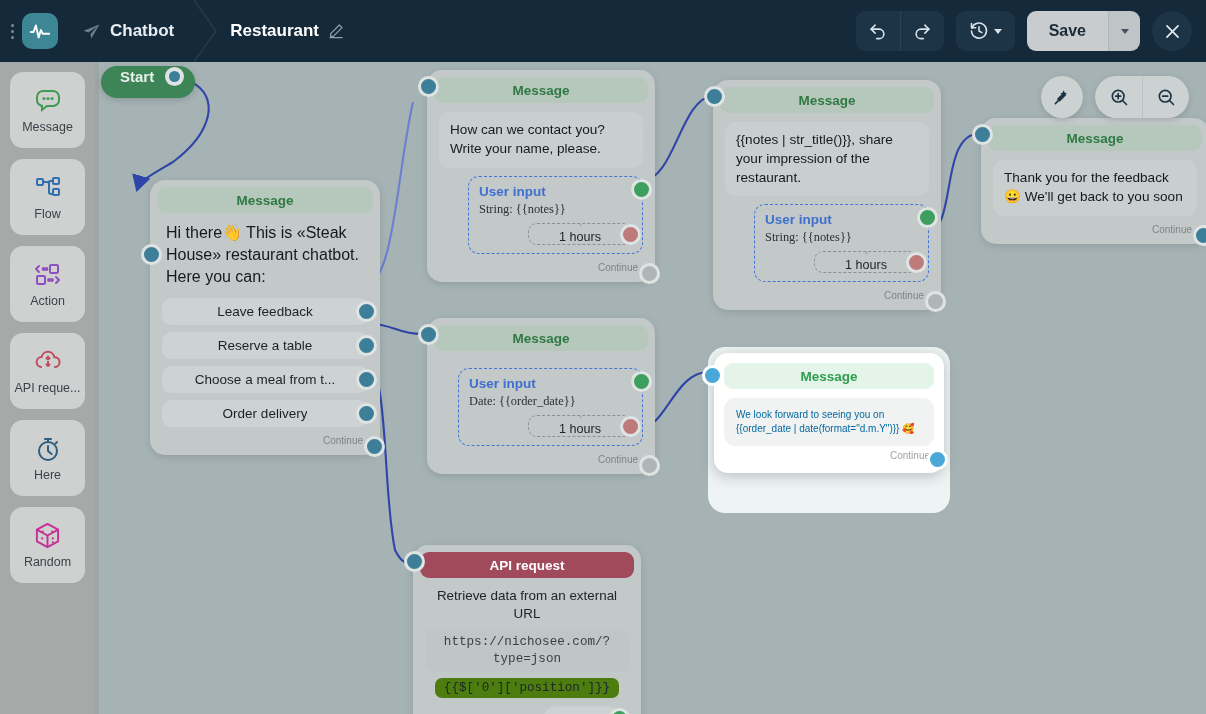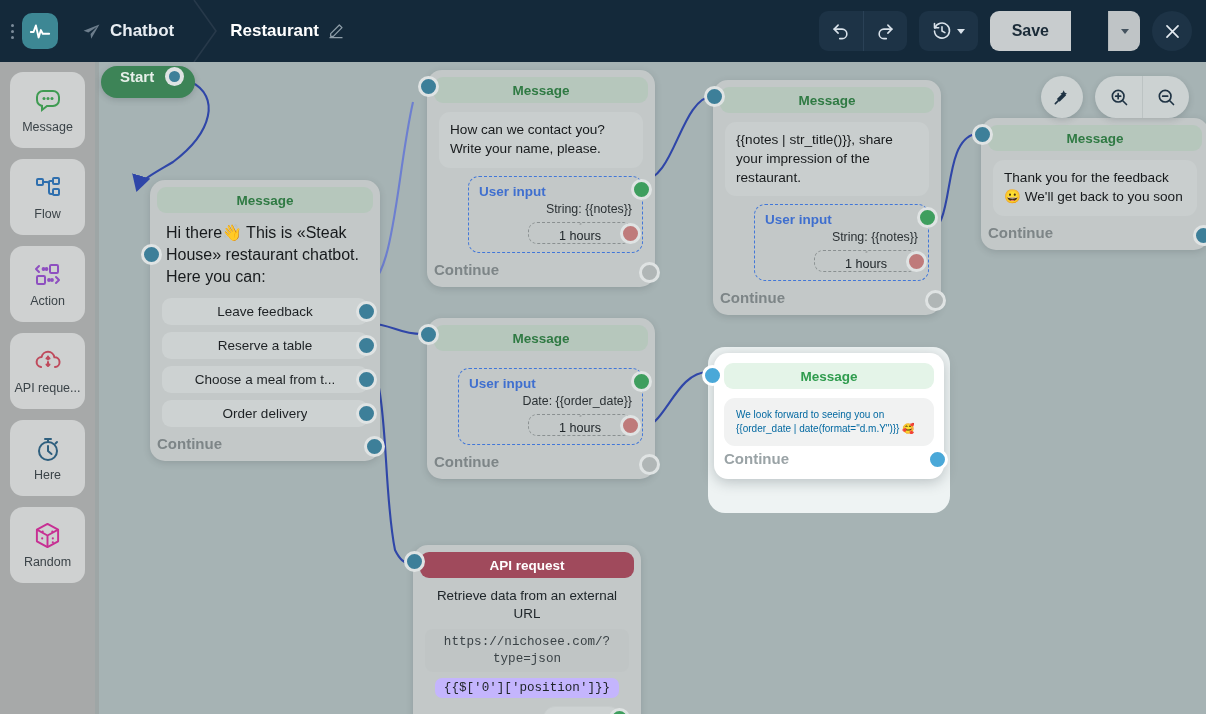--- a/index.html
+++ b/index.html
@@ -54,21 +54,21 @@
     cursor: pointer; color: #d9e2ea;
   }
   .btn-group > button + button { border-left: 1px solid #2a4156; }
   .hist-btn {
     height: 40px; background: #1d3346; border-radius: 9px; border: none;
     display: flex; align-items: center; justify-content: center; gap: 5px;
     padding: 0 13px; cursor: pointer; color: #d9e2ea;
   }
   .caret { width:0; height:0; border-left:4.5px solid transparent; border-right:4.5px solid transparent;
            border-top:5px solid currentColor; display:block; }
-  .save-group { display: flex; align-items: stretch; height: 40px; gap: 37px; }
+  .save-group { display: flex; align-items: stretch; height: 40px; }
   .save-btn {
     background: #c8ccce; color: #1b2b38; border: none;
     border-radius: 9px 0 0 9px; padding: 0 22px; font-size: 16px;
     font-weight: bold; cursor: pointer; font-family: inherit;
   }
   .save-caret {
     background: #bfc4c6; border: none; border-radius: 0 9px 9px 0;
     width: 32px; display: flex; align-items: center; justify-content: center;
     cursor: pointer; color: #44535f; border-left: 1px solid #b2b7ba;
   }
@@ -123,61 +123,61 @@
     font-size: 13.6px; line-height: 1.38; color: #171a1c;
   }
   .opt {
     background: #cdd2d2; border-radius: 9px; height: 27px; margin-top: 7px;
     display: flex; align-items: center; justify-content: center;
     font-size: 13.5px; color: #1d2124; position: relative; cursor: pointer;
     padding: 0 26px;
   }
   .opt span { white-space: nowrap; overflow: hidden; text-overflow: ellipsis; }
   .continue-row {
-    display: flex; align-items: center; justify-content: flex-start;
-    font-size: 15px; color: #7d8587; padding: 4px 10px 2px 0; position: relative; font-weight: bold;
+    display: flex; align-items: center; justify-content: flex-end;
+    font-size: 10px; color: #7d8587; padding: 4px 10px 2px 0; position: relative;
   }
 
   
   .port {
     position: absolute; width: 15px; height: 15px; border-radius: 50%;
     border: 3px solid #dfe3e3; box-sizing: content-box; cursor: pointer;
   }
   .port.blue  { background: #3d7f99; }
   .port.grey  { background: #b0b6b6; }
   .port.green { background: #3e9e5e; }
   .port.red   { background: #bf7b7b; }
   .port.bright{ background: #4aa8d8; border-color: #ffffff; }
 
   
   .uinput {
     border: 1.6px dashed #4277d8; border-radius: 11px; margin: 8px 0 0 auto;
     padding: 7px 10px 8px 10px; position: relative; width: 175px;
   }
   .uinput-title { color: #3f6fcf; font-size: 13.5px; font-weight: bold; }
   .uinput-val {
-    font-family: Liberation Sans, sans-serif; font-size: 12.4px;
-    color: #2b3134; margin-top: 3px; text-align: right;
+    font-family: Liberation Serif, serif; font-size: 12.4px;
+    color: #2b3134; margin-top: 3px; text-align: left;
   }
   .hours-pill {
     border: 1.3px dashed #8a9091; border-radius: 9px; height: 22px;
     margin: 6px 0 0 auto; width: 104px; display: flex; align-items: center;
     justify-content: center; gap: 4px; font-size: 12.6px; color: #20262a;
     position: relative; cursor: pointer; flex-direction: column;
   }
 
   
   .api-desc { font-size: 13.4px; color: #20272b; text-align: center; line-height: 1.32; padding: 0 4px; }
   .api-url {
     background: #c0c5c5; border-radius: 8px; margin-top: 7px; padding: 5px 8px;
     font-family: "Liberation Mono", monospace; font-size: 12.6px;
     color: #3a4246; text-align: center; line-height: 1.3;
   }
   .api-path {
-    background: #c4b5fd; border-radius: 7px; margin: 6px auto 0 auto;
+    background: #4d7c0f; border-radius: 7px; margin: 6px auto 0 auto;
     padding: 3px 9px; font-family: "Liberation Mono", monospace;
     font-size: 12.6px; color: #20262a; text-align: center; width: fit-content;
   }
   .done-pill {
     border: 1.3px solid #c7cccc; background: #cdd2d2; border-radius: 13px; height: 24px;
     margin: 8px 8px 0 auto; width: 78px; display: flex; align-items: center;
     justify-content: center; gap: 6px; font-size: 13.4px; color: #2f7a43;
     position: relative; cursor: pointer;
   }
 

